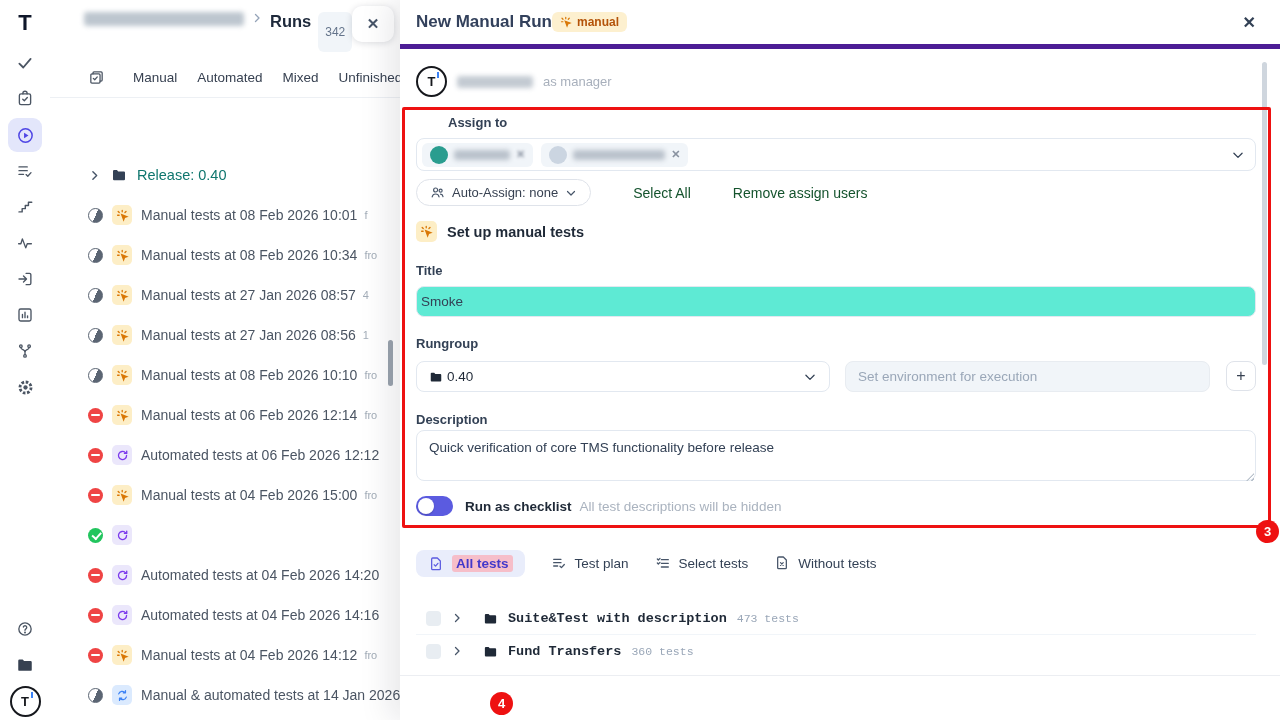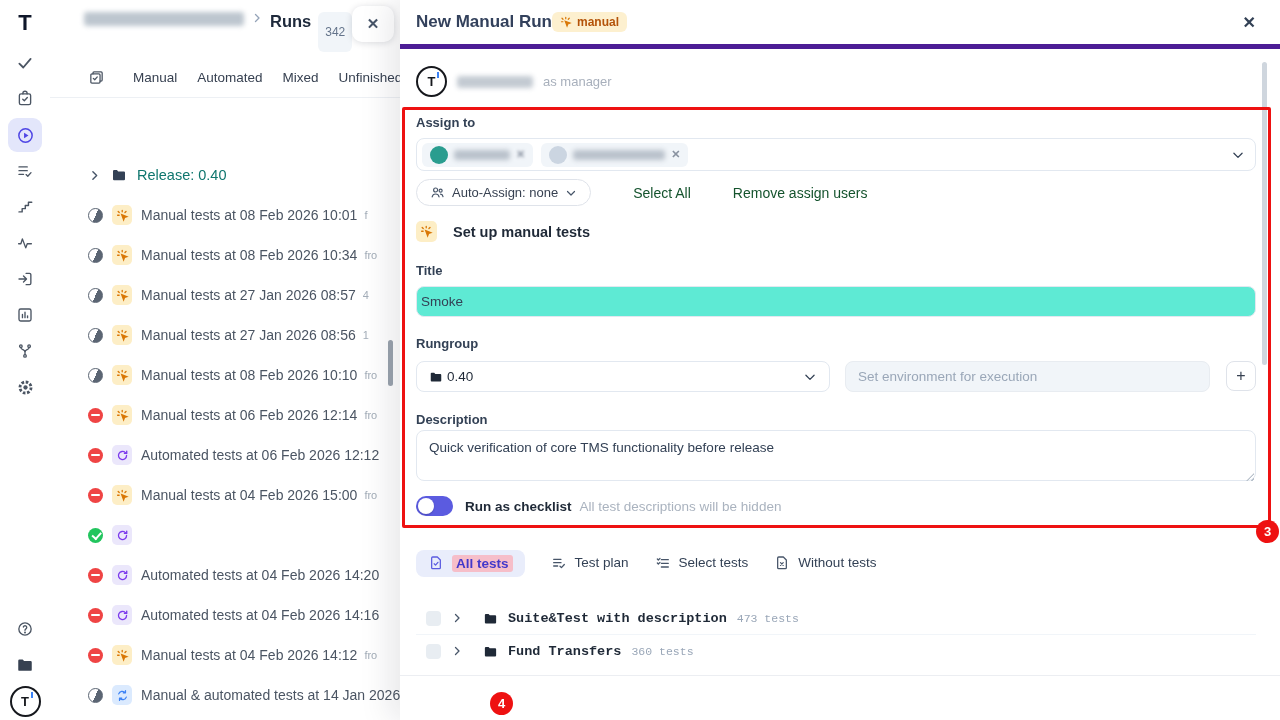--- a/index.html
+++ b/index.html
@@ -64,21 +64,21 @@
   .chip{background:#f1f5f9;border-radius:6px;height:24px;display:flex;align-items:center;gap:6px;padding:0 8px;}
   .chip .av{width:18px;height:18px;border-radius:50%;}
   .chip .cname{height:10px;background:#b9c1cb;}
   .chip .cx{color:#8a93a1;font-size:11px;font-weight:bold;}
   .assign-box .chev{position:absolute;right:10px;top:9px;}
 
   .assign-actions{position:absolute;top:130px;left:16px;display:flex;align-items:center;gap:42px;}
   .auto-btn{display:inline-flex;align-items:center;gap:7px;border:1px solid #dfe3ea;border-radius:16px;padding:5px 13px;font-size:13px;color:#374151;background:#fff;}
   .linkbtn{font-size:14px;color:#14532d;}
 
-  .setup-head{position:absolute;top:172px;left:16px;display:flex;align-items:center;gap:16px;}
+  .setup-head{position:absolute;top:172px;left:16px;display:flex;align-items:center;gap:10px;}
   .setup-ico{width:21px;height:21px;border-radius:5px;background:#fdeec6;display:flex;align-items:center;justify-content:center;}
   .setup-txt{font-size:14.5px;font-weight:bold;color:#1f2937;}
 
   .tinput{position:absolute;left:16px;width:840px;height:31px;border:1px solid #e2e8f0;border-radius:8px;box-sizing:border-box;font-size:13.5px;color:#334155;padding:0 4px;font-family:"Liberation Sans",sans-serif;outline:none;background:#5eead4;}
   .rg-select{position:absolute;top:312px;left:16px;width:414px;height:31px;border:1px solid #e2e8f0;border-radius:8px;box-sizing:border-box;display:flex;align-items:center;padding:0 12px;gap:4px;font-size:13.5px;color:#1f2937;}
   .rg-select .chev{margin-left:auto;display:flex;}
   .env-input{position:absolute;top:312px;left:445px;width:365px;height:31px;background:#f1f5f9;border:1px solid #e8ecf1;border-radius:8px;box-sizing:border-box;font-size:13.5px;color:#334155;padding:0 12px;font-family:"Liberation Sans",sans-serif;outline:none;}
   .env-input::placeholder{color:#9aa7b8;}
   .plus-btn{position:absolute;top:312px;left:826px;width:30px;height:30px;border:1px solid #dfe3ea;border-radius:8px;box-sizing:border-box;display:flex;align-items:center;justify-content:center;font-size:16px;color:#374151;background:#fff;}
 
@@ -86,21 +86,21 @@
   .resize-grip{position:absolute;top:424px;left:846px;width:8px;height:8px;background:repeating-linear-gradient(135deg,transparent 0 2px,#b9c2cc 2px 3.5px);clip-path:polygon(100% 0,100% 100%,0 100%);}
 
   .toggle-row{position:absolute;top:447px;left:16px;display:flex;align-items:center;gap:12px;}
   .toggle{width:37px;height:20px;border-radius:10px;background:#cbd5e1;position:relative;}
   .toggle.on{background:#5b5be0;}
   .toggle .knob{position:absolute;left:2px;top:2px;width:16px;height:16px;border-radius:50%;background:#fff;box-shadow:0 1px 2px rgba(0,0,0,.2);}
   .tog-label{font-size:13.5px;font-weight:bold;color:#1f2937;}
   .tog-hint{font-size:13.5px;color:#aab3bf;margin-left:-4px;}
 
   .mtabs{position:absolute;top:499px;left:16px;display:flex;align-items:center;gap:26px;height:30px;}
-  .mtab{display:flex;align-items:flex-start;gap:8px;font-size:13.5px;color:#334155;}
+  .mtab{display:flex;align-items:flex-end;gap:8px;font-size:13.5px;color:#334155;}
   .mtab.active{background:#e9edfb;border-radius:8px;padding:5px 12px;}
   .mtab.active .tl{background:#f6bec9;color:#4338ca;font-weight:bold;padding:1px 4px;border-radius:3px;}
 
   .tree{position:absolute;top:553px;left:16px;width:840px;font-family:Liberation Mono, monospace;}
   .trow{height:32px;display:flex;align-items:center;gap:10px;border-bottom:1px solid #f1f5f9;padding-left:10px;}
   .trow:last-child{border-bottom:none;}
   .tcheck{width:15px;height:15px;border-radius:4px;background:#e8edf2;flex:none;}
   .tlabel{font-size:13.5px;font-weight:bold;color:#1f2937;}
   .tcount{font-size:11.5px;color:#9aa7b8;}
 
@@ -417,21 +417,21 @@
       <span class="mclose">✕</span>
     </div>
 
     <div class="mbody">
       <div class="author">
         <span class="tcircle">T<i></i></span>
         <span class="name blurbar"></span>
         <span class="role">as manager</span>
       </div>
 
-      <label class="mlabel" style="top:66px;">Assign to</label>
+      <label class="mlabel" style="top:66px;margin-left:32px;">Assign to</label>
       <div class="assign-box">
         <span class="chip">
           <span class="av" style="background:#2a9d8f;"></span>
           <span class="cname blurbar" style="width:56px;"></span>
           <span class="cx" style="filter:blur(1.5px);">✕</span>
         </span>
         <span class="chip">
           <span class="av" style="background:#cbd5e1;"></span>
           <span class="cname blurbar" style="width:92px;"></span>
           <span class="cx">✕</span>

